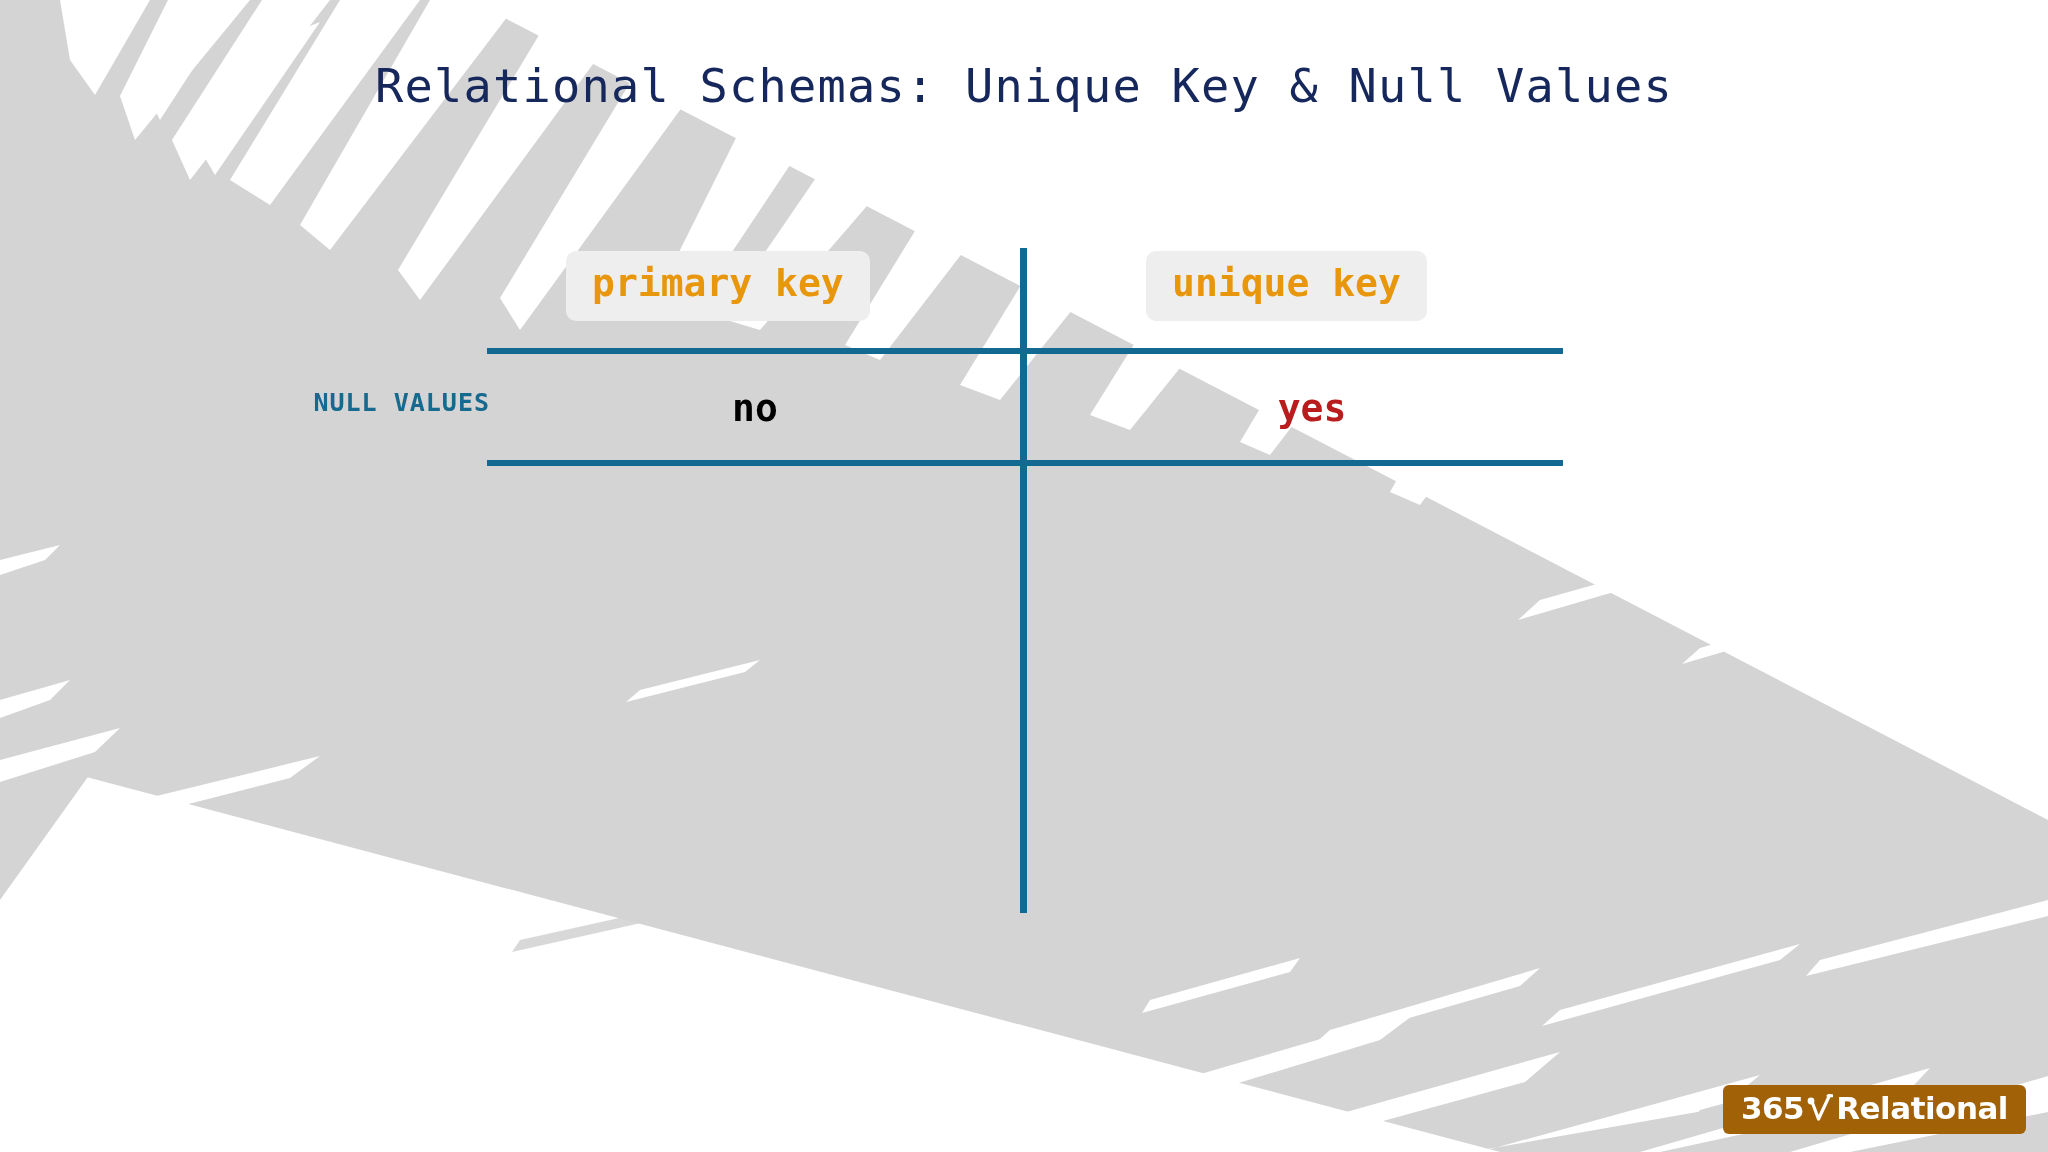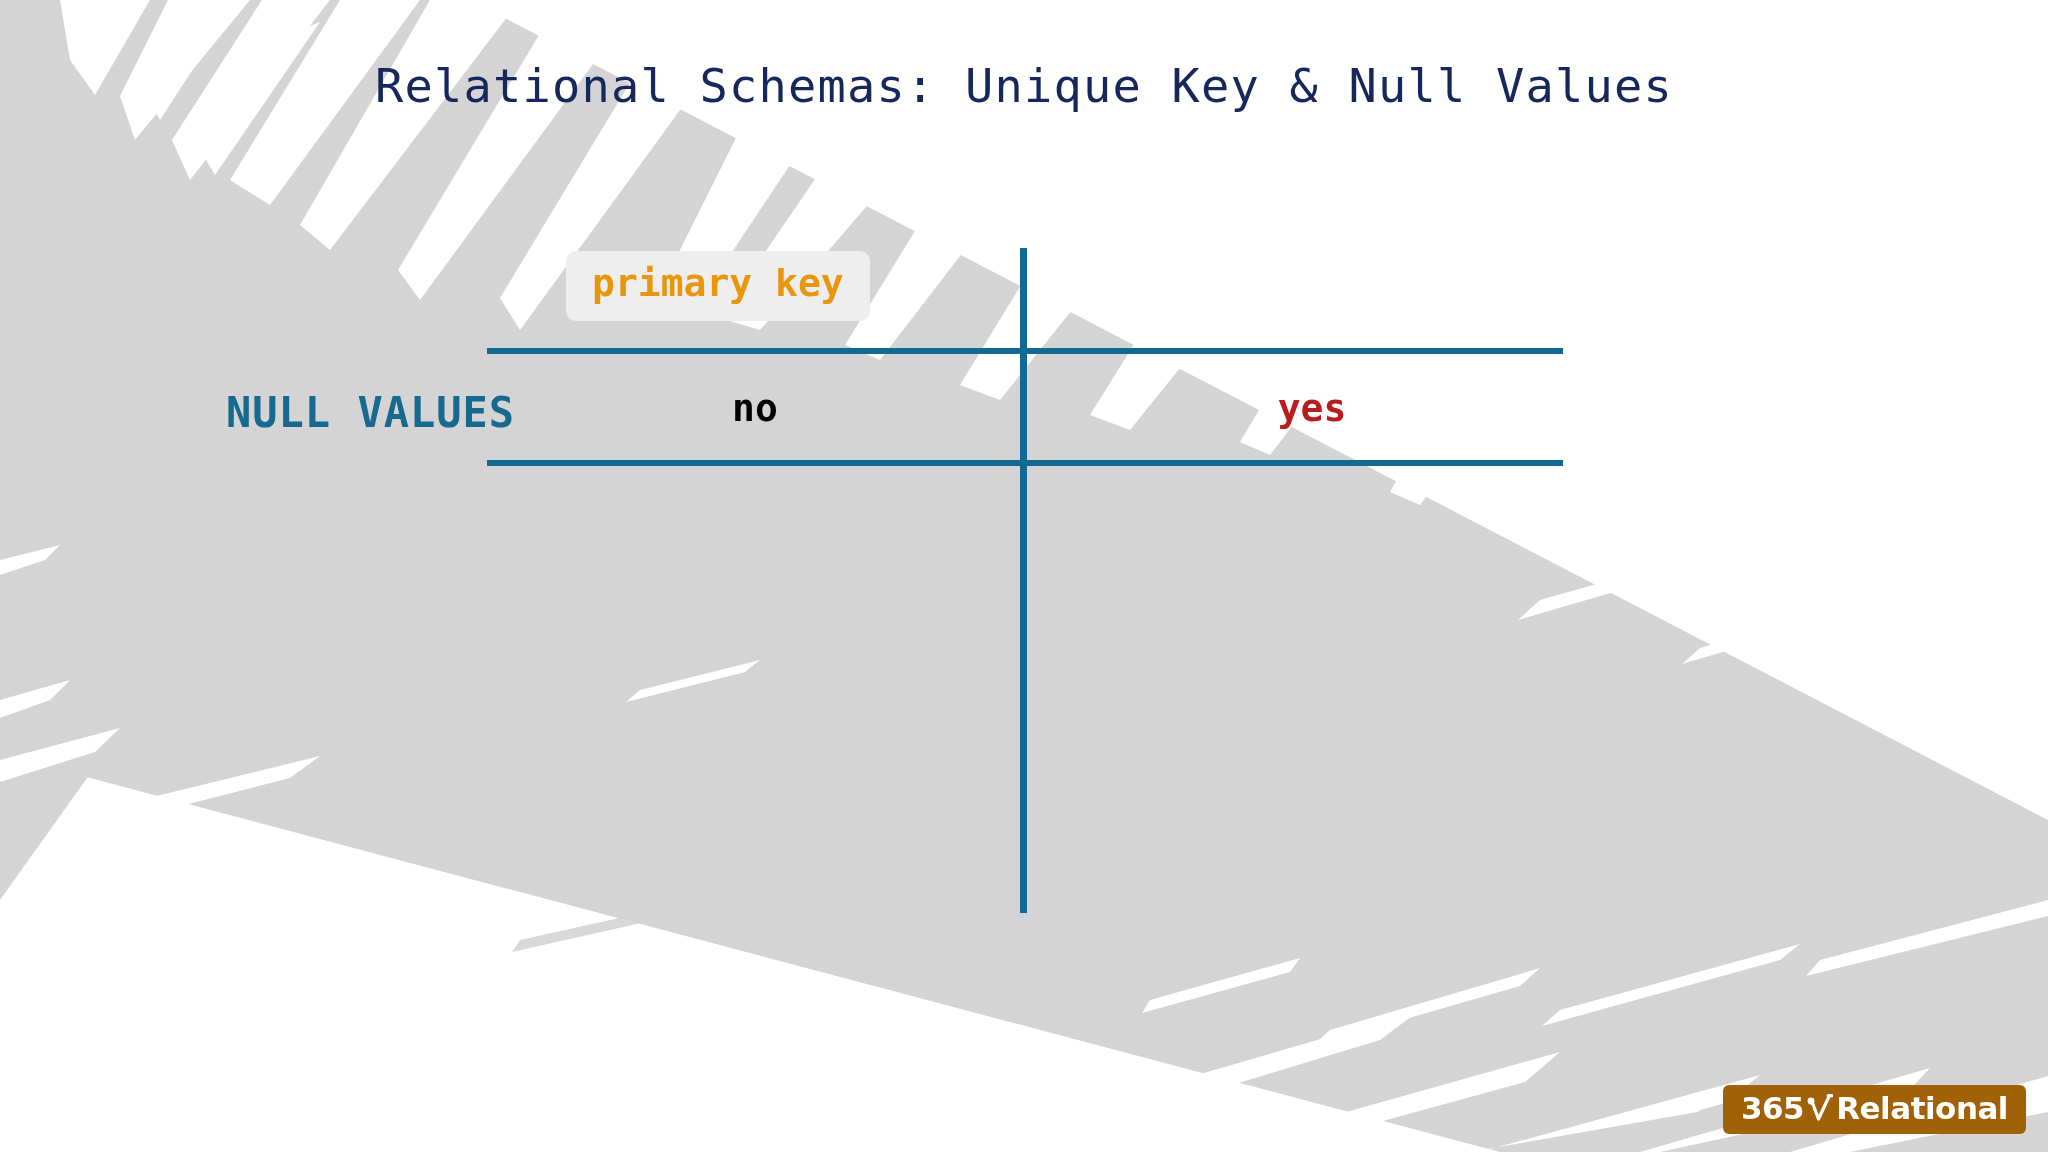--- a/index.html
+++ b/index.html
@@ -92,21 +92,21 @@
 
   
   .row-label {
     position: absolute;
     left: 226px;
     top: 380px;
     width: 264px;
     text-align: right;
     font-family: "DejaVu Sans Mono", monospace;
     font-weight: bold;
-    font-size: 42px;
+    font-size: 25px;
     letter-spacing: 1px;
     color: #16698f;
     white-space: nowrap;
   }
 
   
   .cell {
     position: absolute;
     top: 378px;
     width: 200px;
@@ -222,20 +222,21 @@
   <div class="title">Relational Schemas: Unique Key &amp; Null Values</div>
 
   <div class="table-area">
 
     <div class="hline top"></div>
     <div class="hline bottom"></div>
     <div class="vline"></div>
 
     <div class="chip primary">primary key</div>
 
+    <div class="chip unique">unique key</div>
 
     <div class="row-label">NULL VALUES</div>
 
     <div class="cell no">no</div>
 
     <div class="cell yes">yes</div>
   </div>
 
   <div class="logo">
     <span>365</span>

